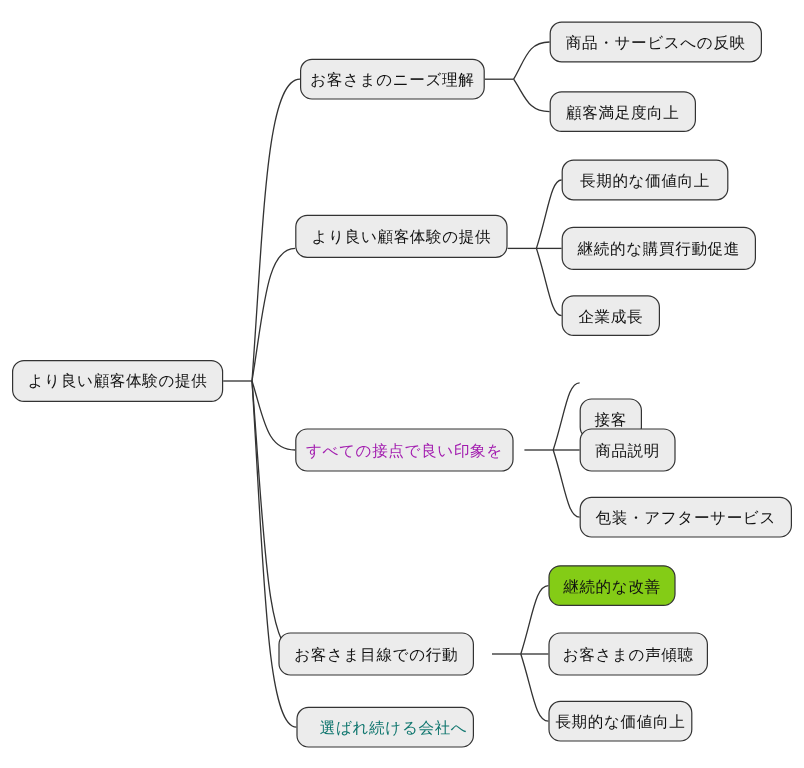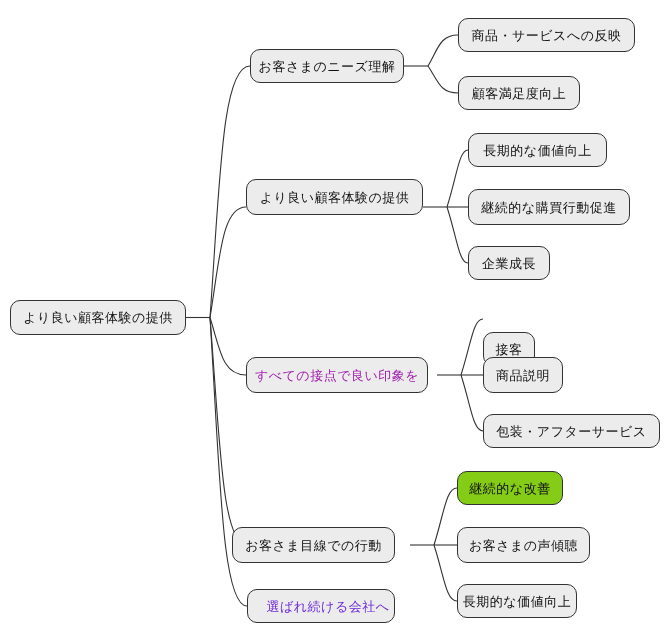--- a/index.html
+++ b/index.html
@@ -102,17 +102,17 @@
       </div>
       <div class="node" style="left: 457px; top: 471px; width: 106px; height: 34px; background: #84cc16; border: 1.3px solid rgb(51, 51, 51); color: rgb(17, 17, 17);">
         <span>継続的な改善</span>
       </div>
       <div class="node" style="left: 457px; top: 527px; width: 133px; height: 36px; background: rgb(236, 236, 236); border: 1.3px solid rgb(51, 51, 51); color: rgb(17, 17, 17);">
         <span>お客さまの声傾聴</span>
       </div>
       <div class="node" style="left: 457px; top: 584px; width: 120px; height: 34px; background: rgb(236, 236, 236); border: 1.3px solid rgb(51, 51, 51); color: rgb(17, 17, 17);">
         <span>長期的な価値向上</span>
       </div>
-      <div class="node" style="left: 247px; top: 589px; width: 148px; height: 34px; background: rgb(236, 236, 236); border: 1.3px solid rgb(51, 51, 51); color: #6d28d9; padding-left: 14px;">
+      <div class="node" style="left: 247px; top: 589px; width: 148px; height: 34px; background: rgb(236, 236, 236); border: 1.3px solid rgb(51, 51, 51); color: #0f766e; padding-left: 14px;">
         <span>選ばれ続ける会社へ</span>
       </div>
     </div>
 </div>
 
 </body></html>

